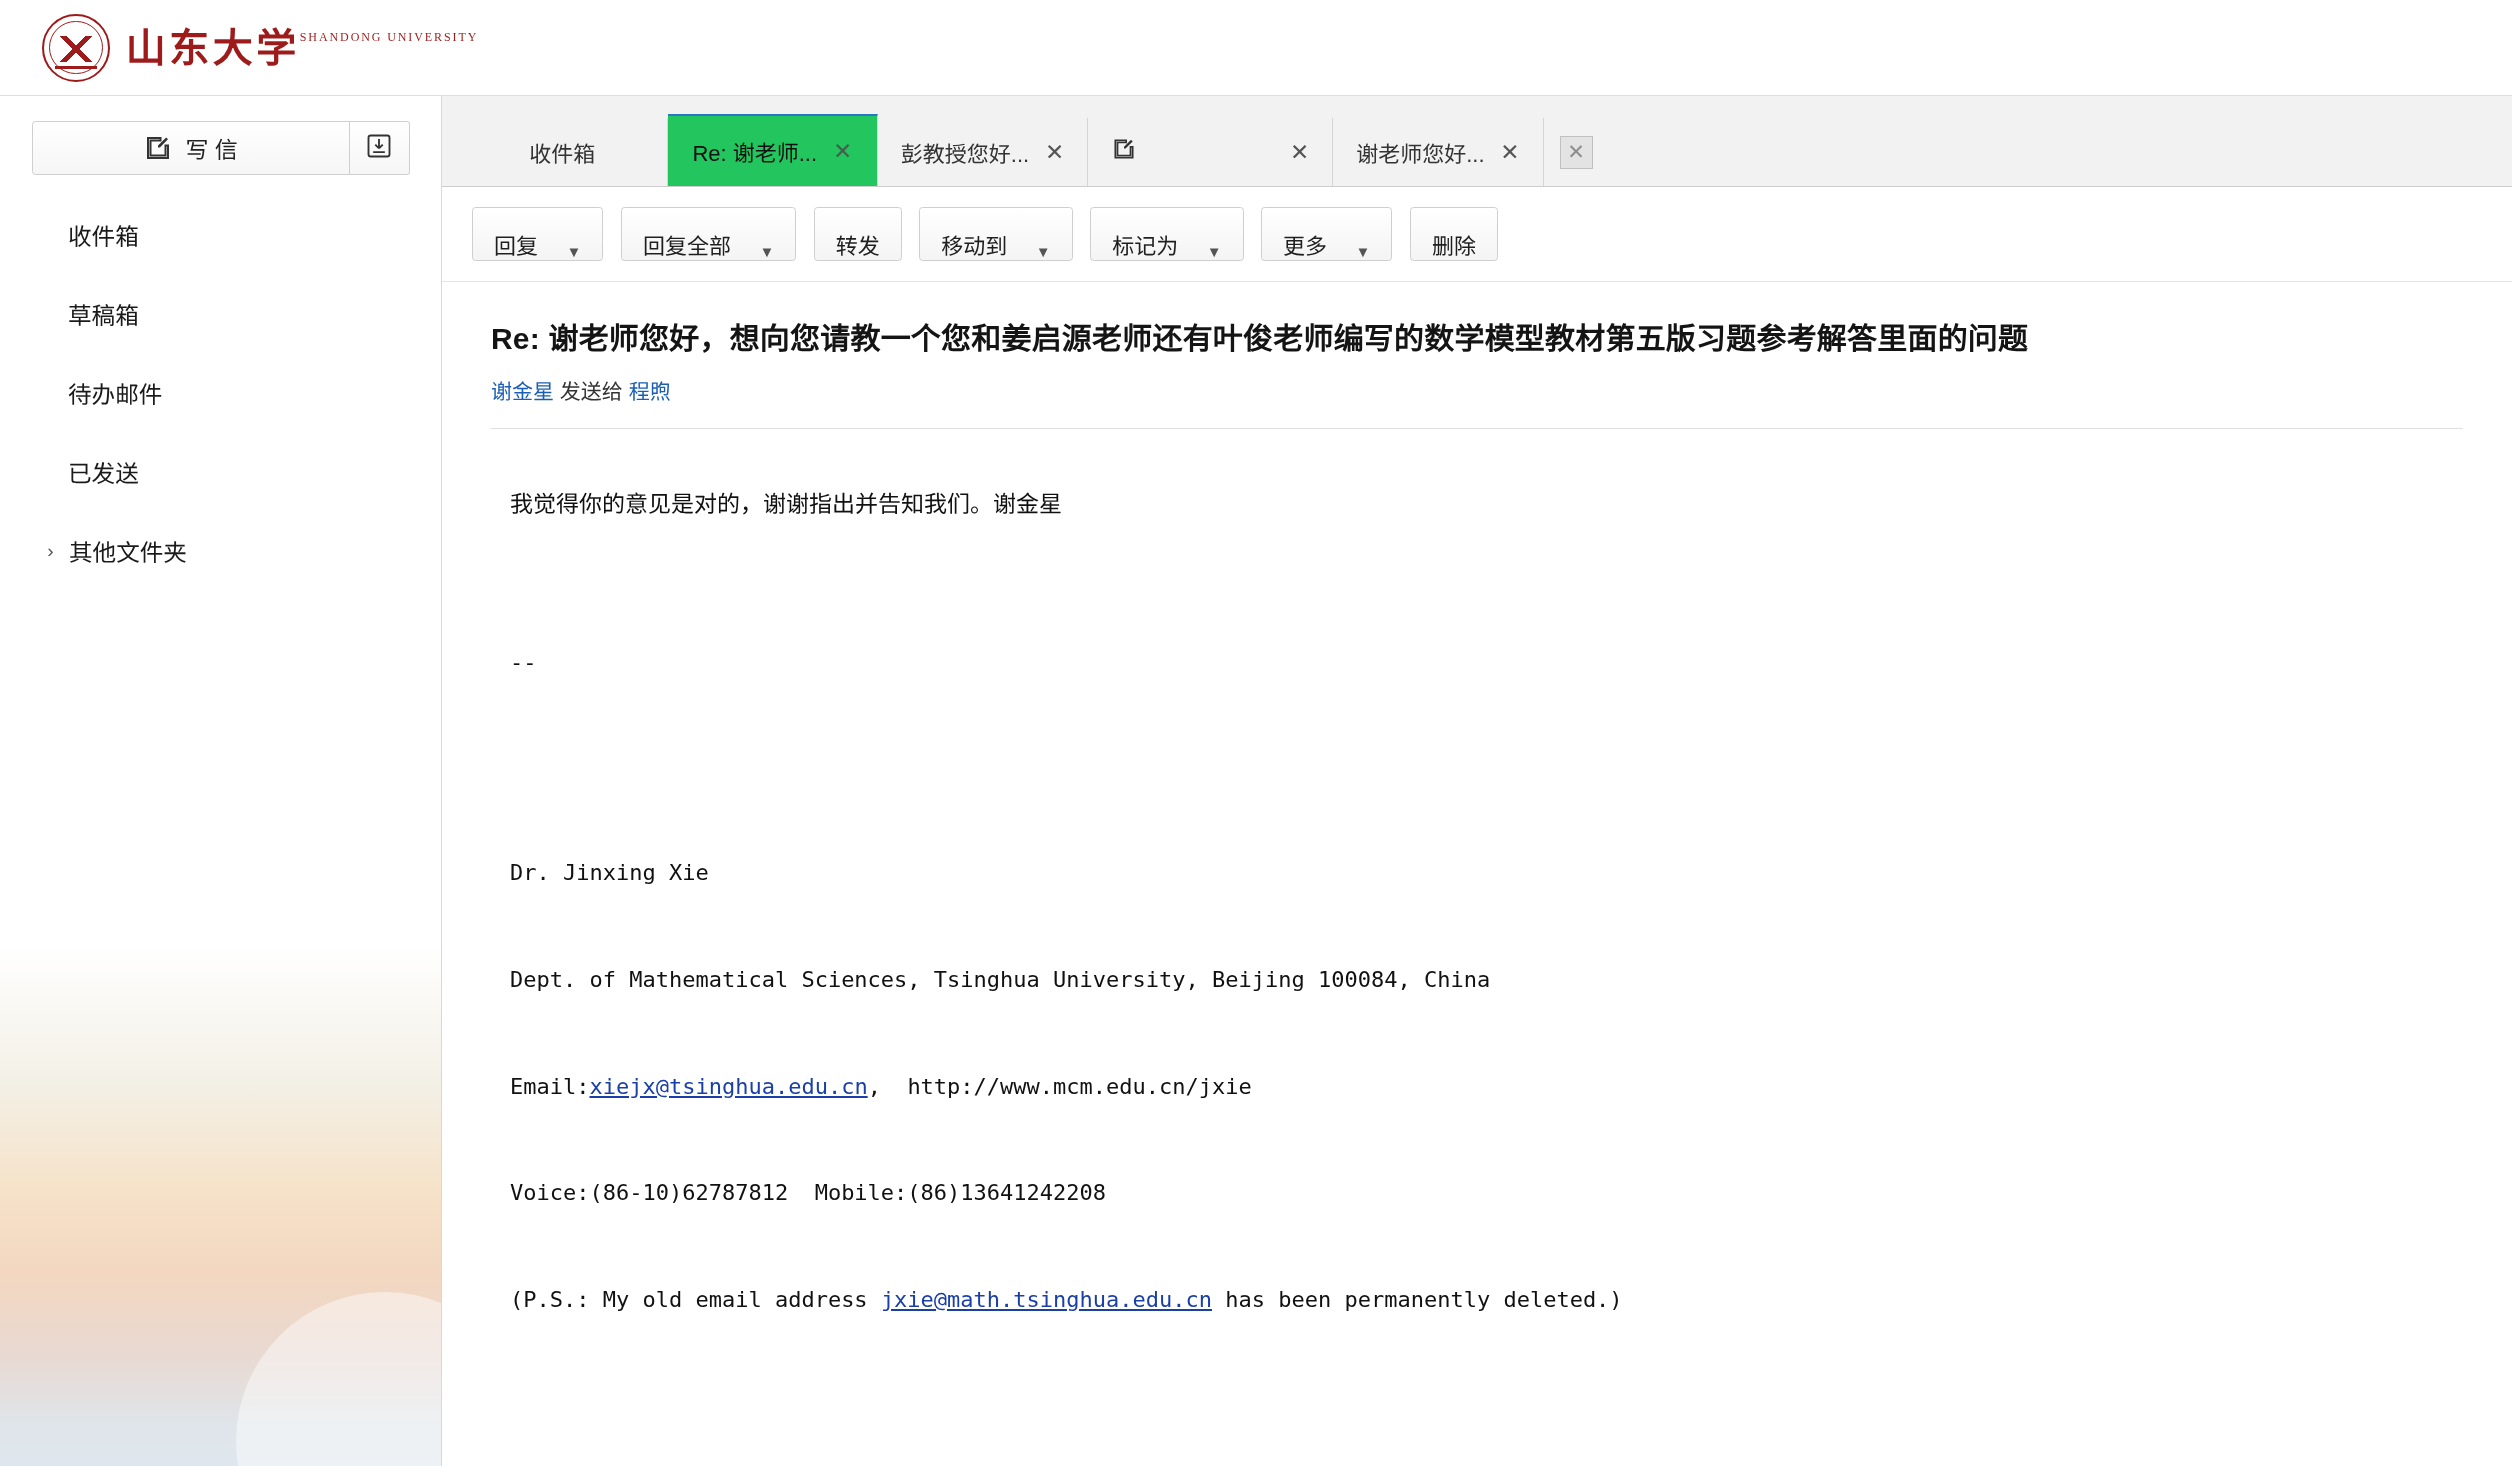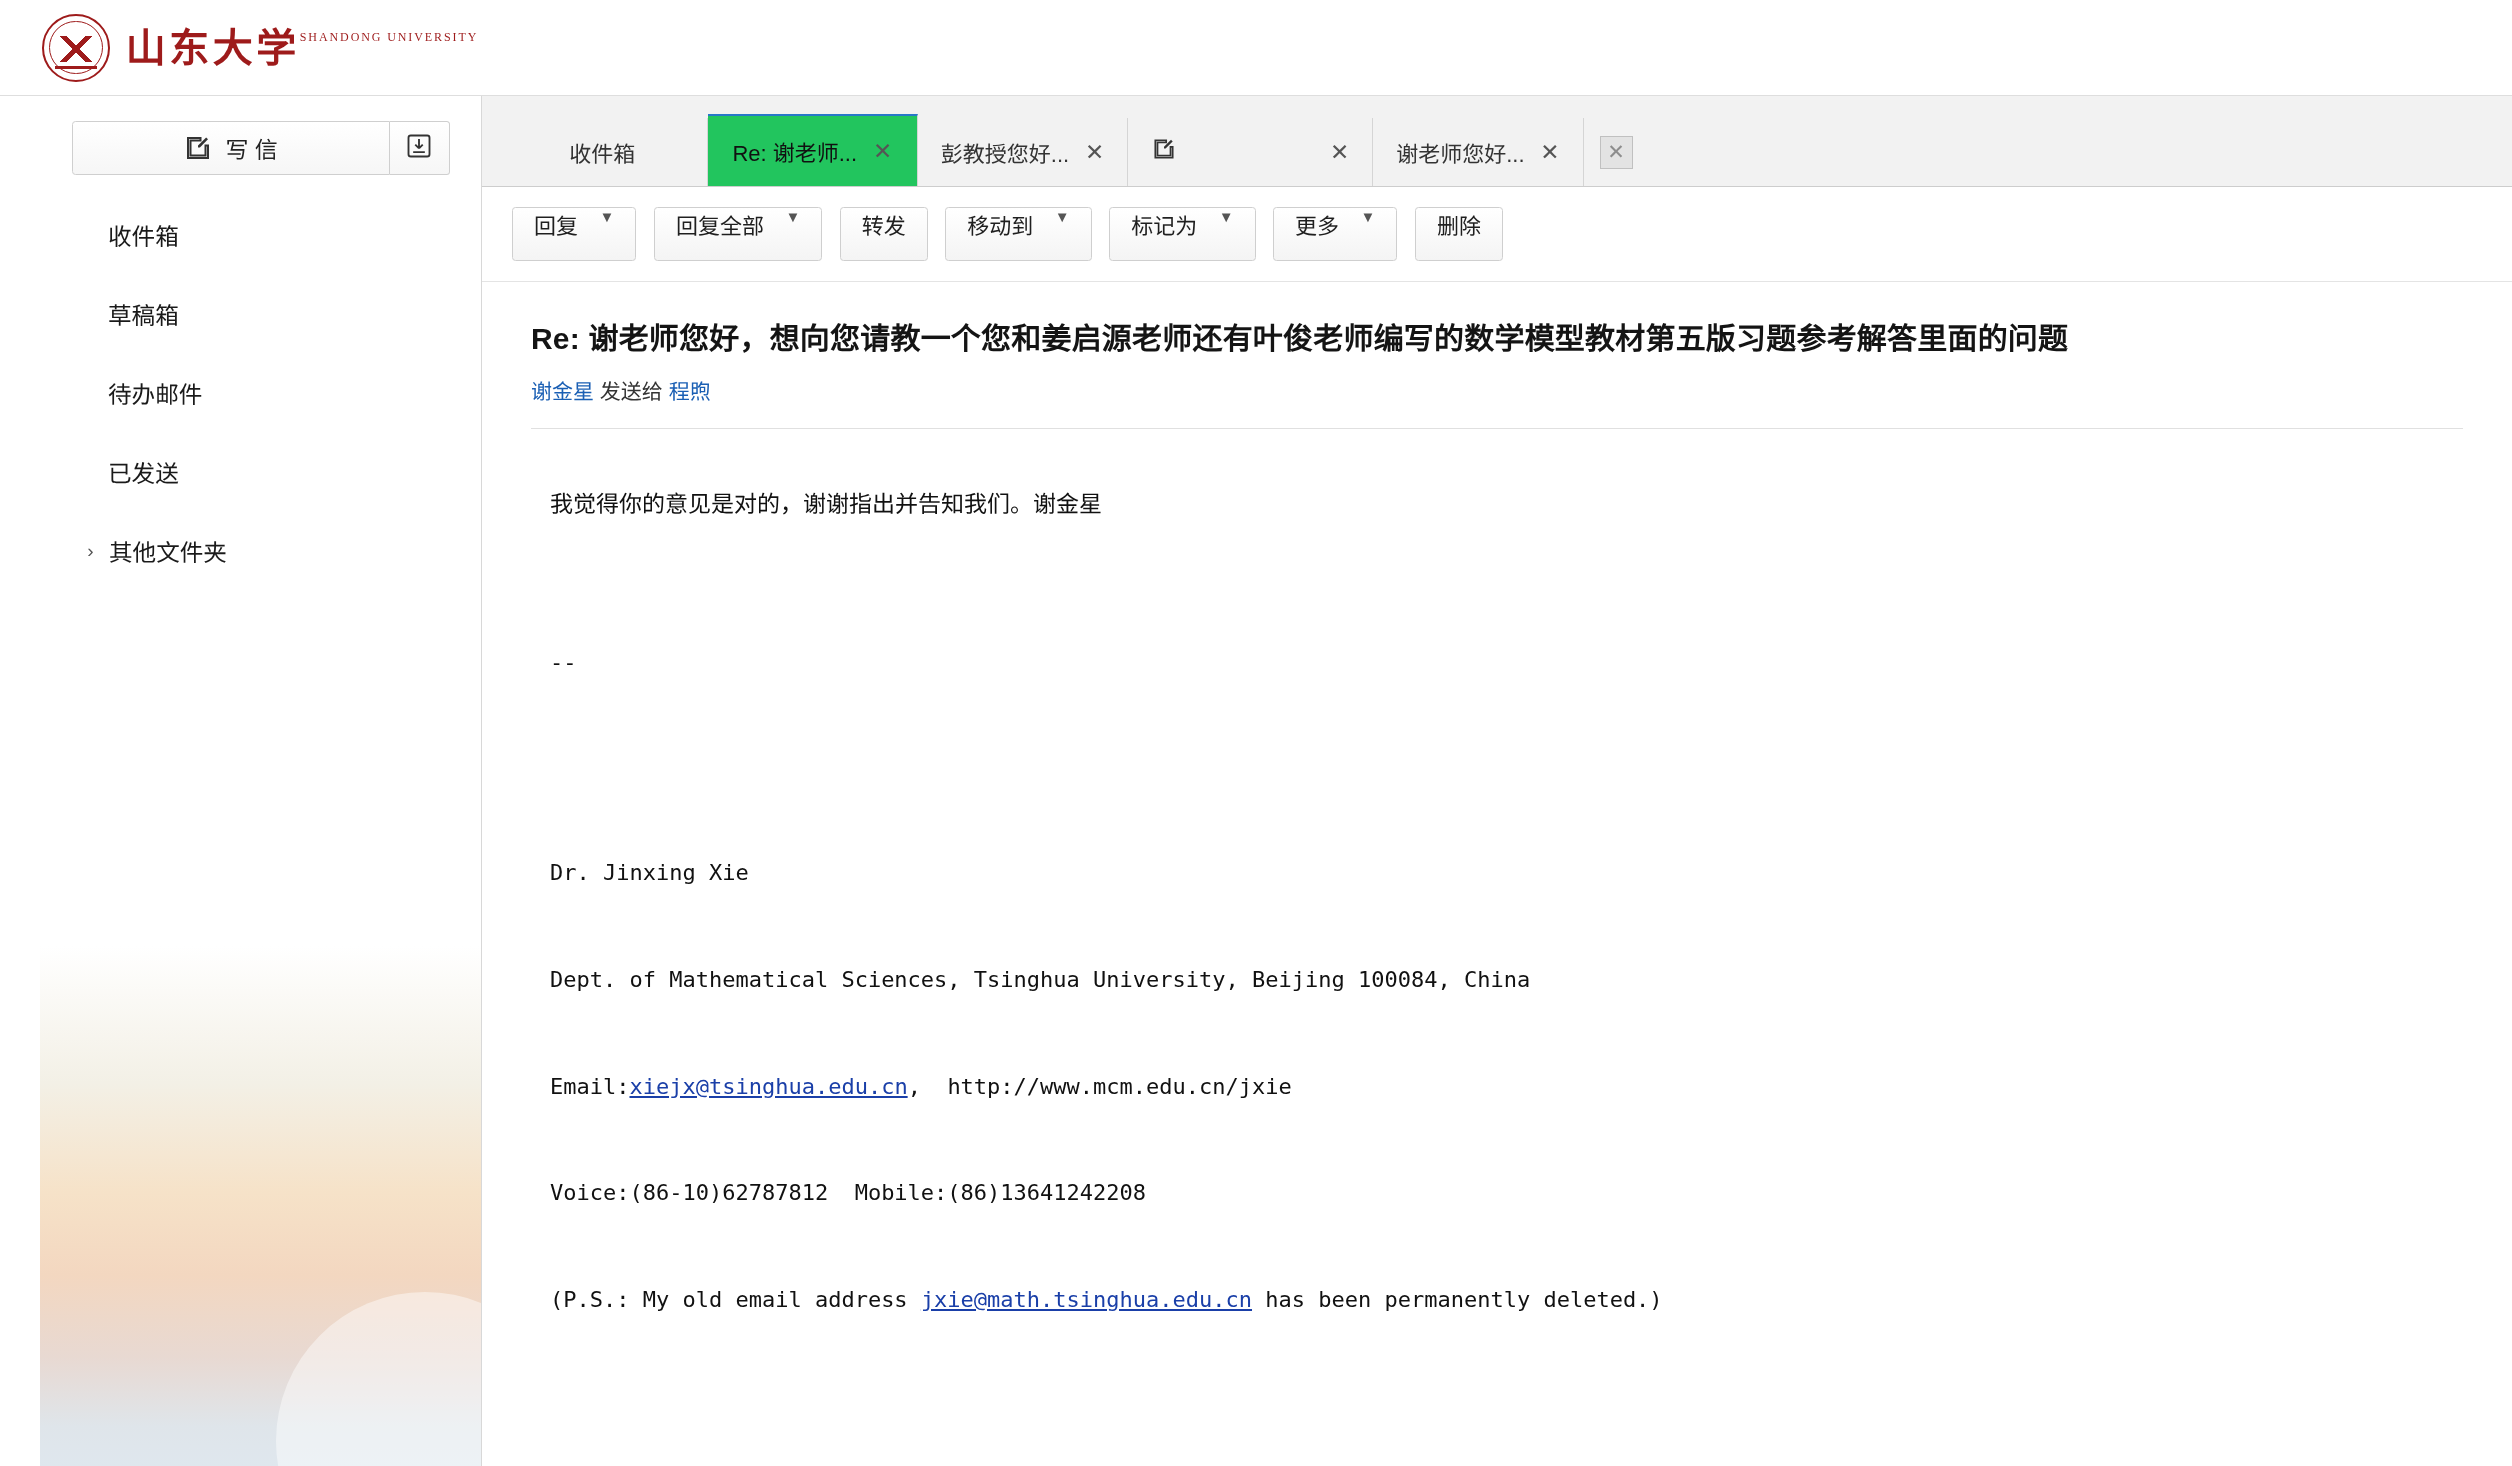--- a/index.html
+++ b/index.html
@@ -80,21 +80,20 @@
     color: #9e1b1b;
     letter-spacing: 1.9px;
     margin-top: 3.5px;
   }
 
   
   .body-split {
     display: flex;
     flex: 1 1 auto;
     min-height: 0;
-    padding-left: 40px;
   }
 
   
   .sidebar {
     width: 442px;
     flex: 0 0 442px;
     border-right: 0.9px solid #d8d8d8;
     background:
       linear-gradient(to bottom,
         #ffffff 0%,
@@ -256,22 +255,22 @@
     padding: 0 30px;
     background: #ffffff;
     border-bottom: 0.9px solid #e4e4e4;
   }
   .tb-btn {
     height: 54px;
     border: 0.9px solid #cfcfcf;
     border-radius: 3.5px;
     background: linear-gradient(to bottom,#ffffff,#f4f4f4);
     display: flex;
-    align-items: flex-start;
-    gap: 18px;
+    align-items: flex-end;
+    gap: 25px;
     padding: 0 21px;
     font-size: 22px;
     color: #1f1f1f;
     cursor: pointer;
     white-space: nowrap;
   }
   .tb-btn .chev {
     font-size: 15px;
     color: #555;
     margin-left: 3.5px;

